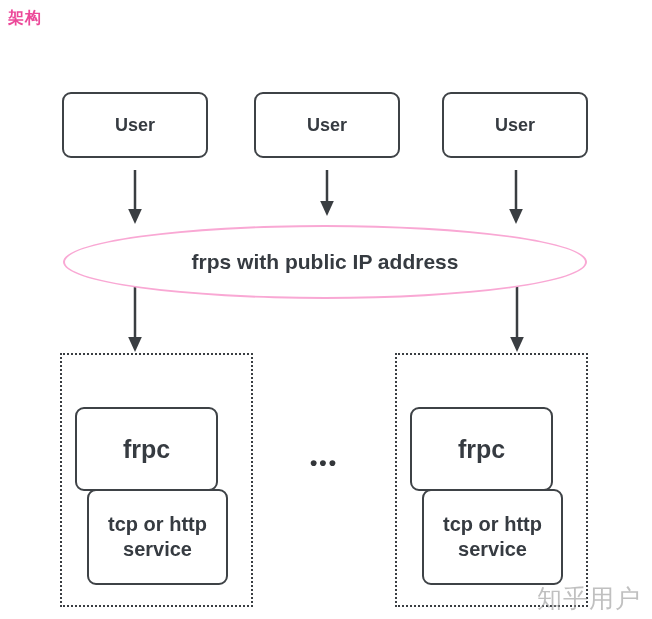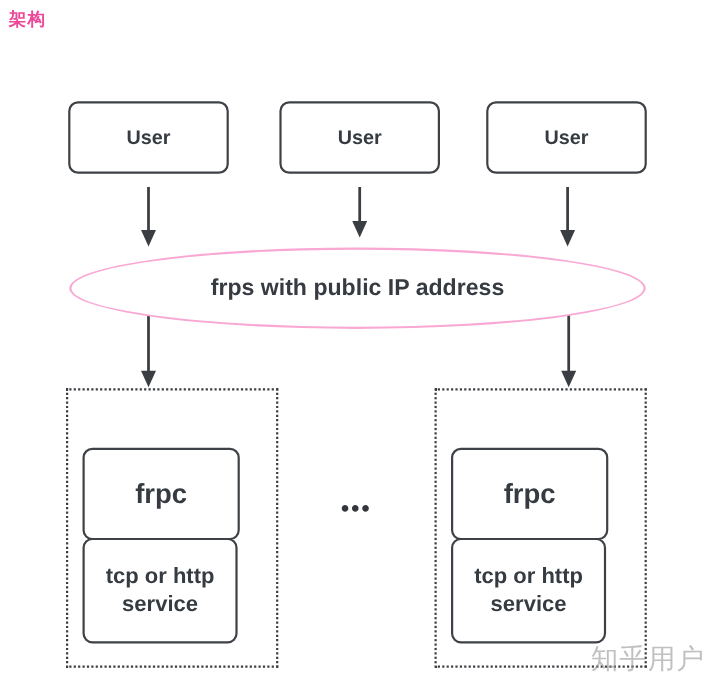--- a/index.html
+++ b/index.html
@@ -63,21 +63,21 @@
     width: 193px;
     height: 254px;
     box-sizing: border-box;
     border: 2px dotted #3a3e42;
     background: transparent;
   }
   .client-group-1 { left: 60px; }
   .client-group-2 { left: 395px; }
   .frpc-node { left: 13px; top: 20px; width: 143px; height: 84px; font-size: 25px; margin-top: 32px; }
   .service-node {
-    left: 13px; top: 134px;
+    left: 25px; top: 134px;
     width: 141px; height: 96px;
     font-size: 20px;
     line-height: 1.25;
     text-align: center;
     padding: 17px 8px;
   }
   .ellipsis-dots {
     position: absolute;
     left: 253px; top: 451px;
     width: 142px;

